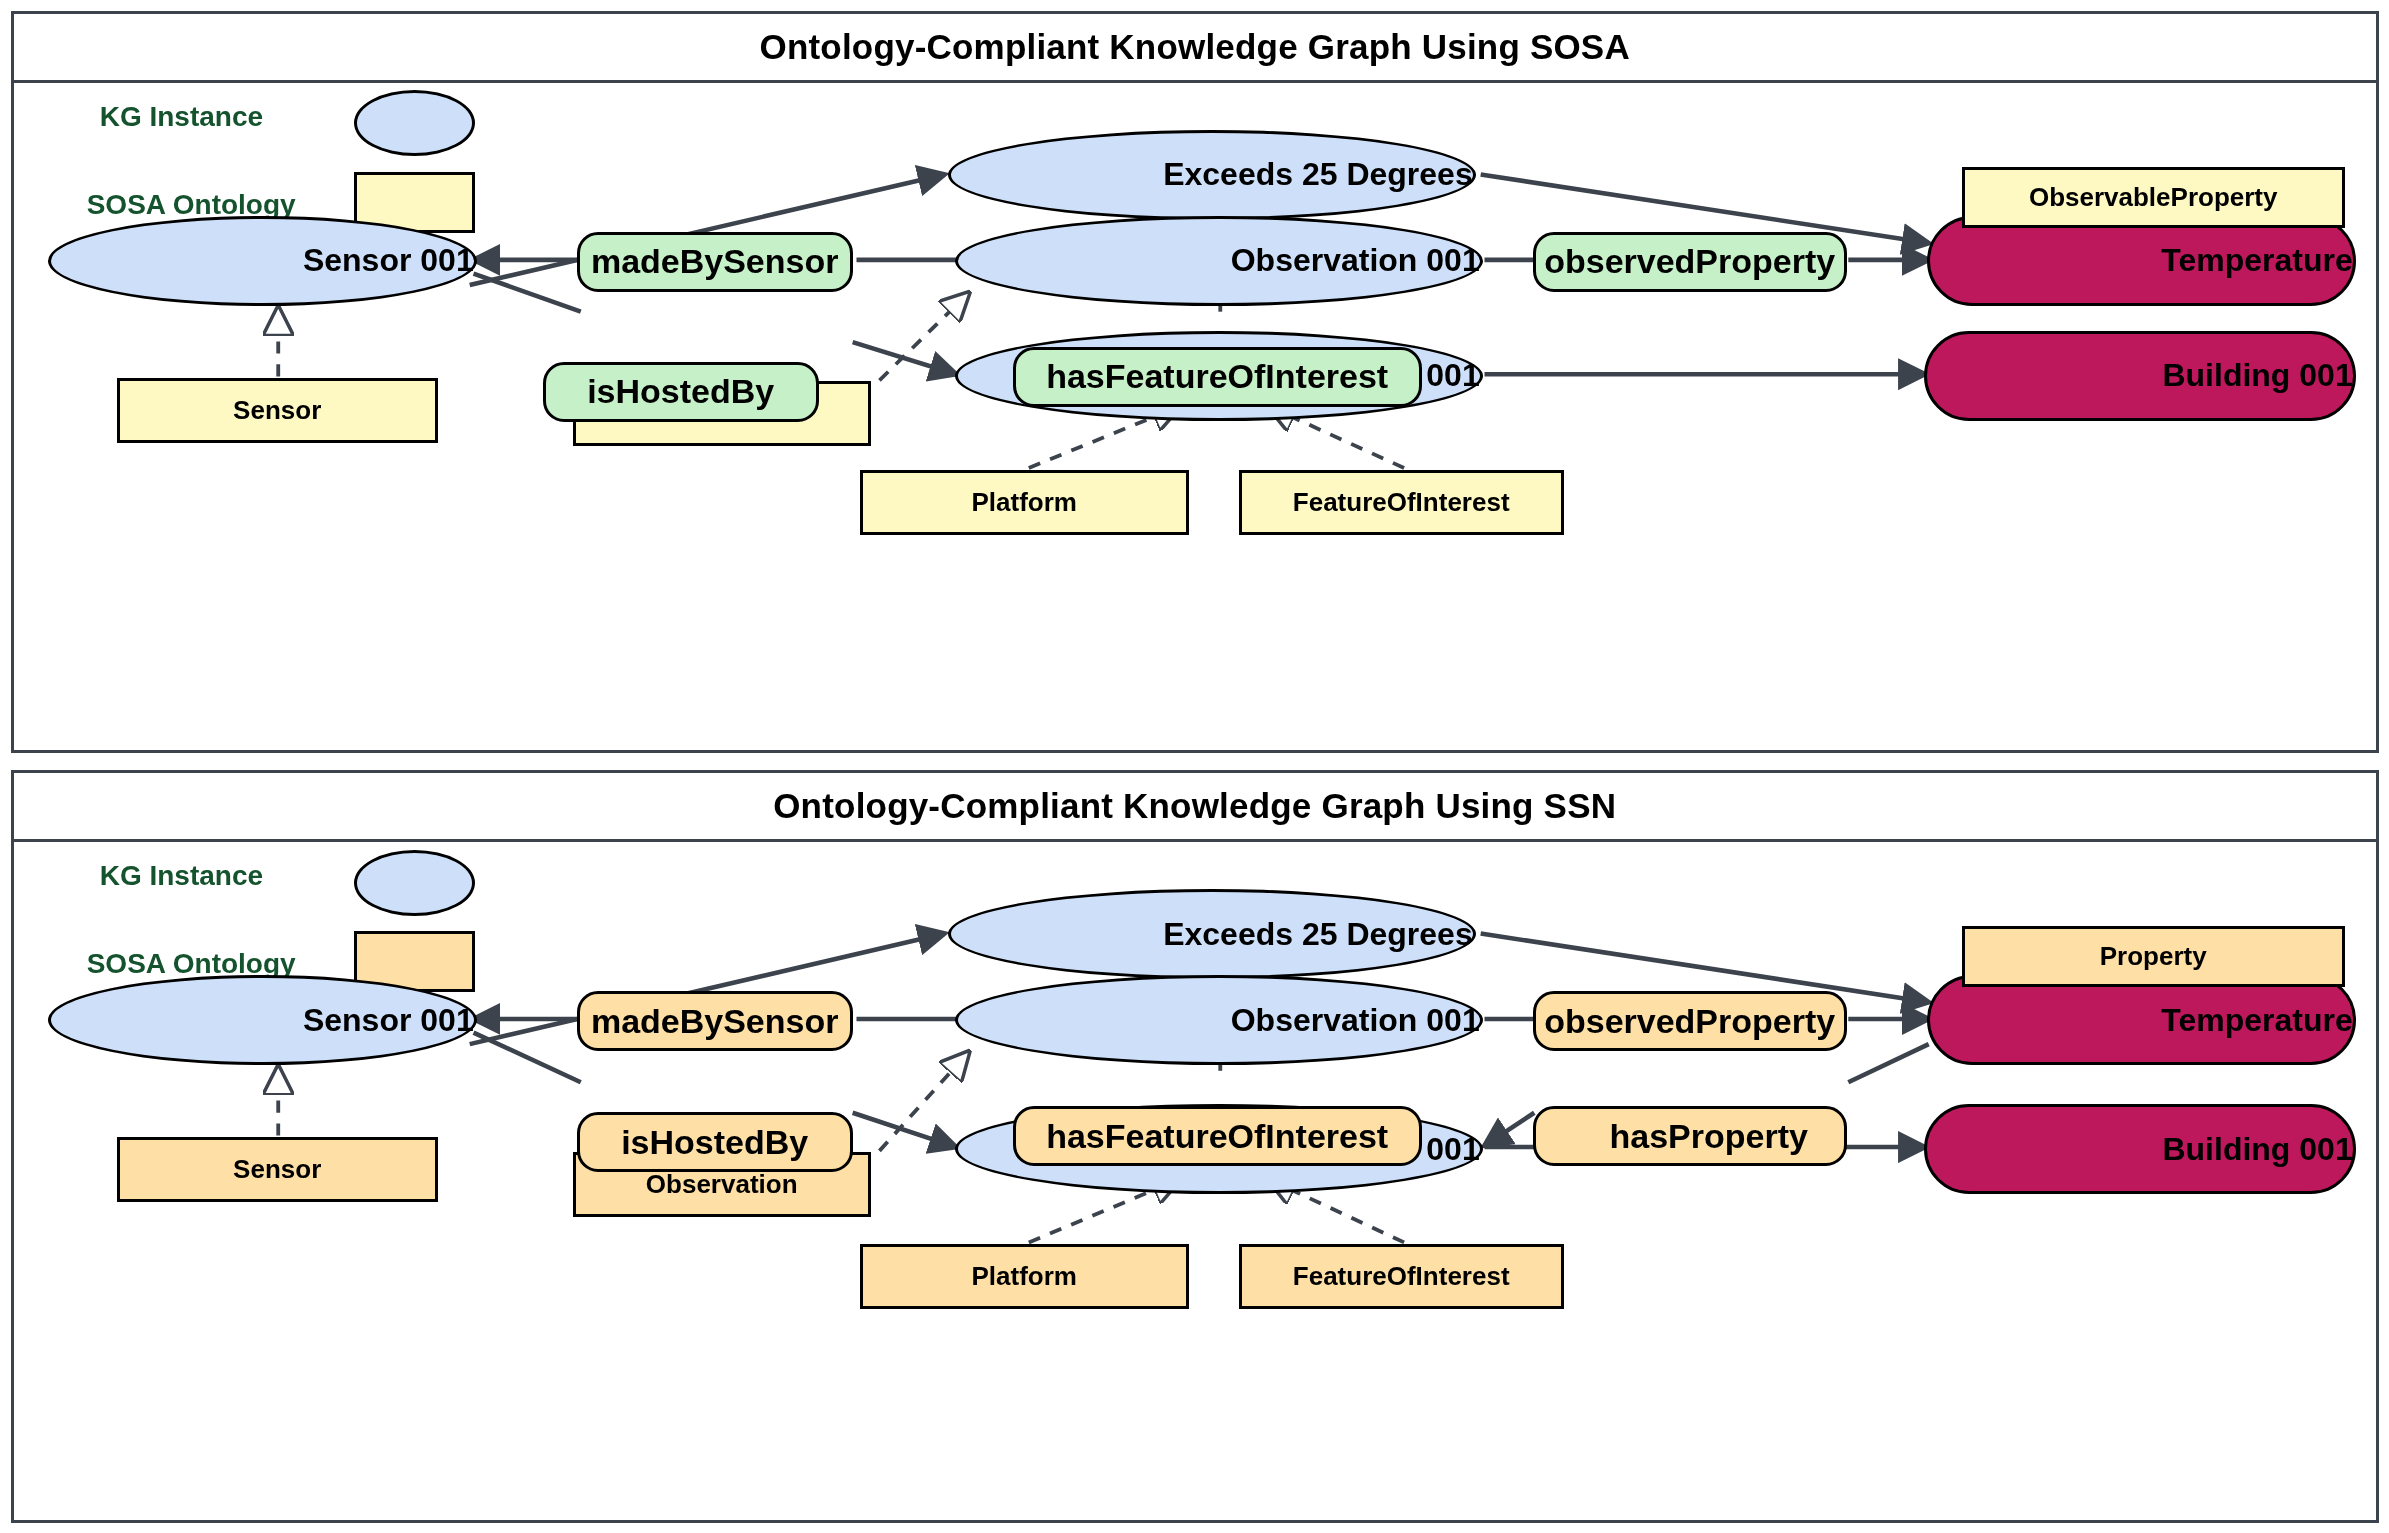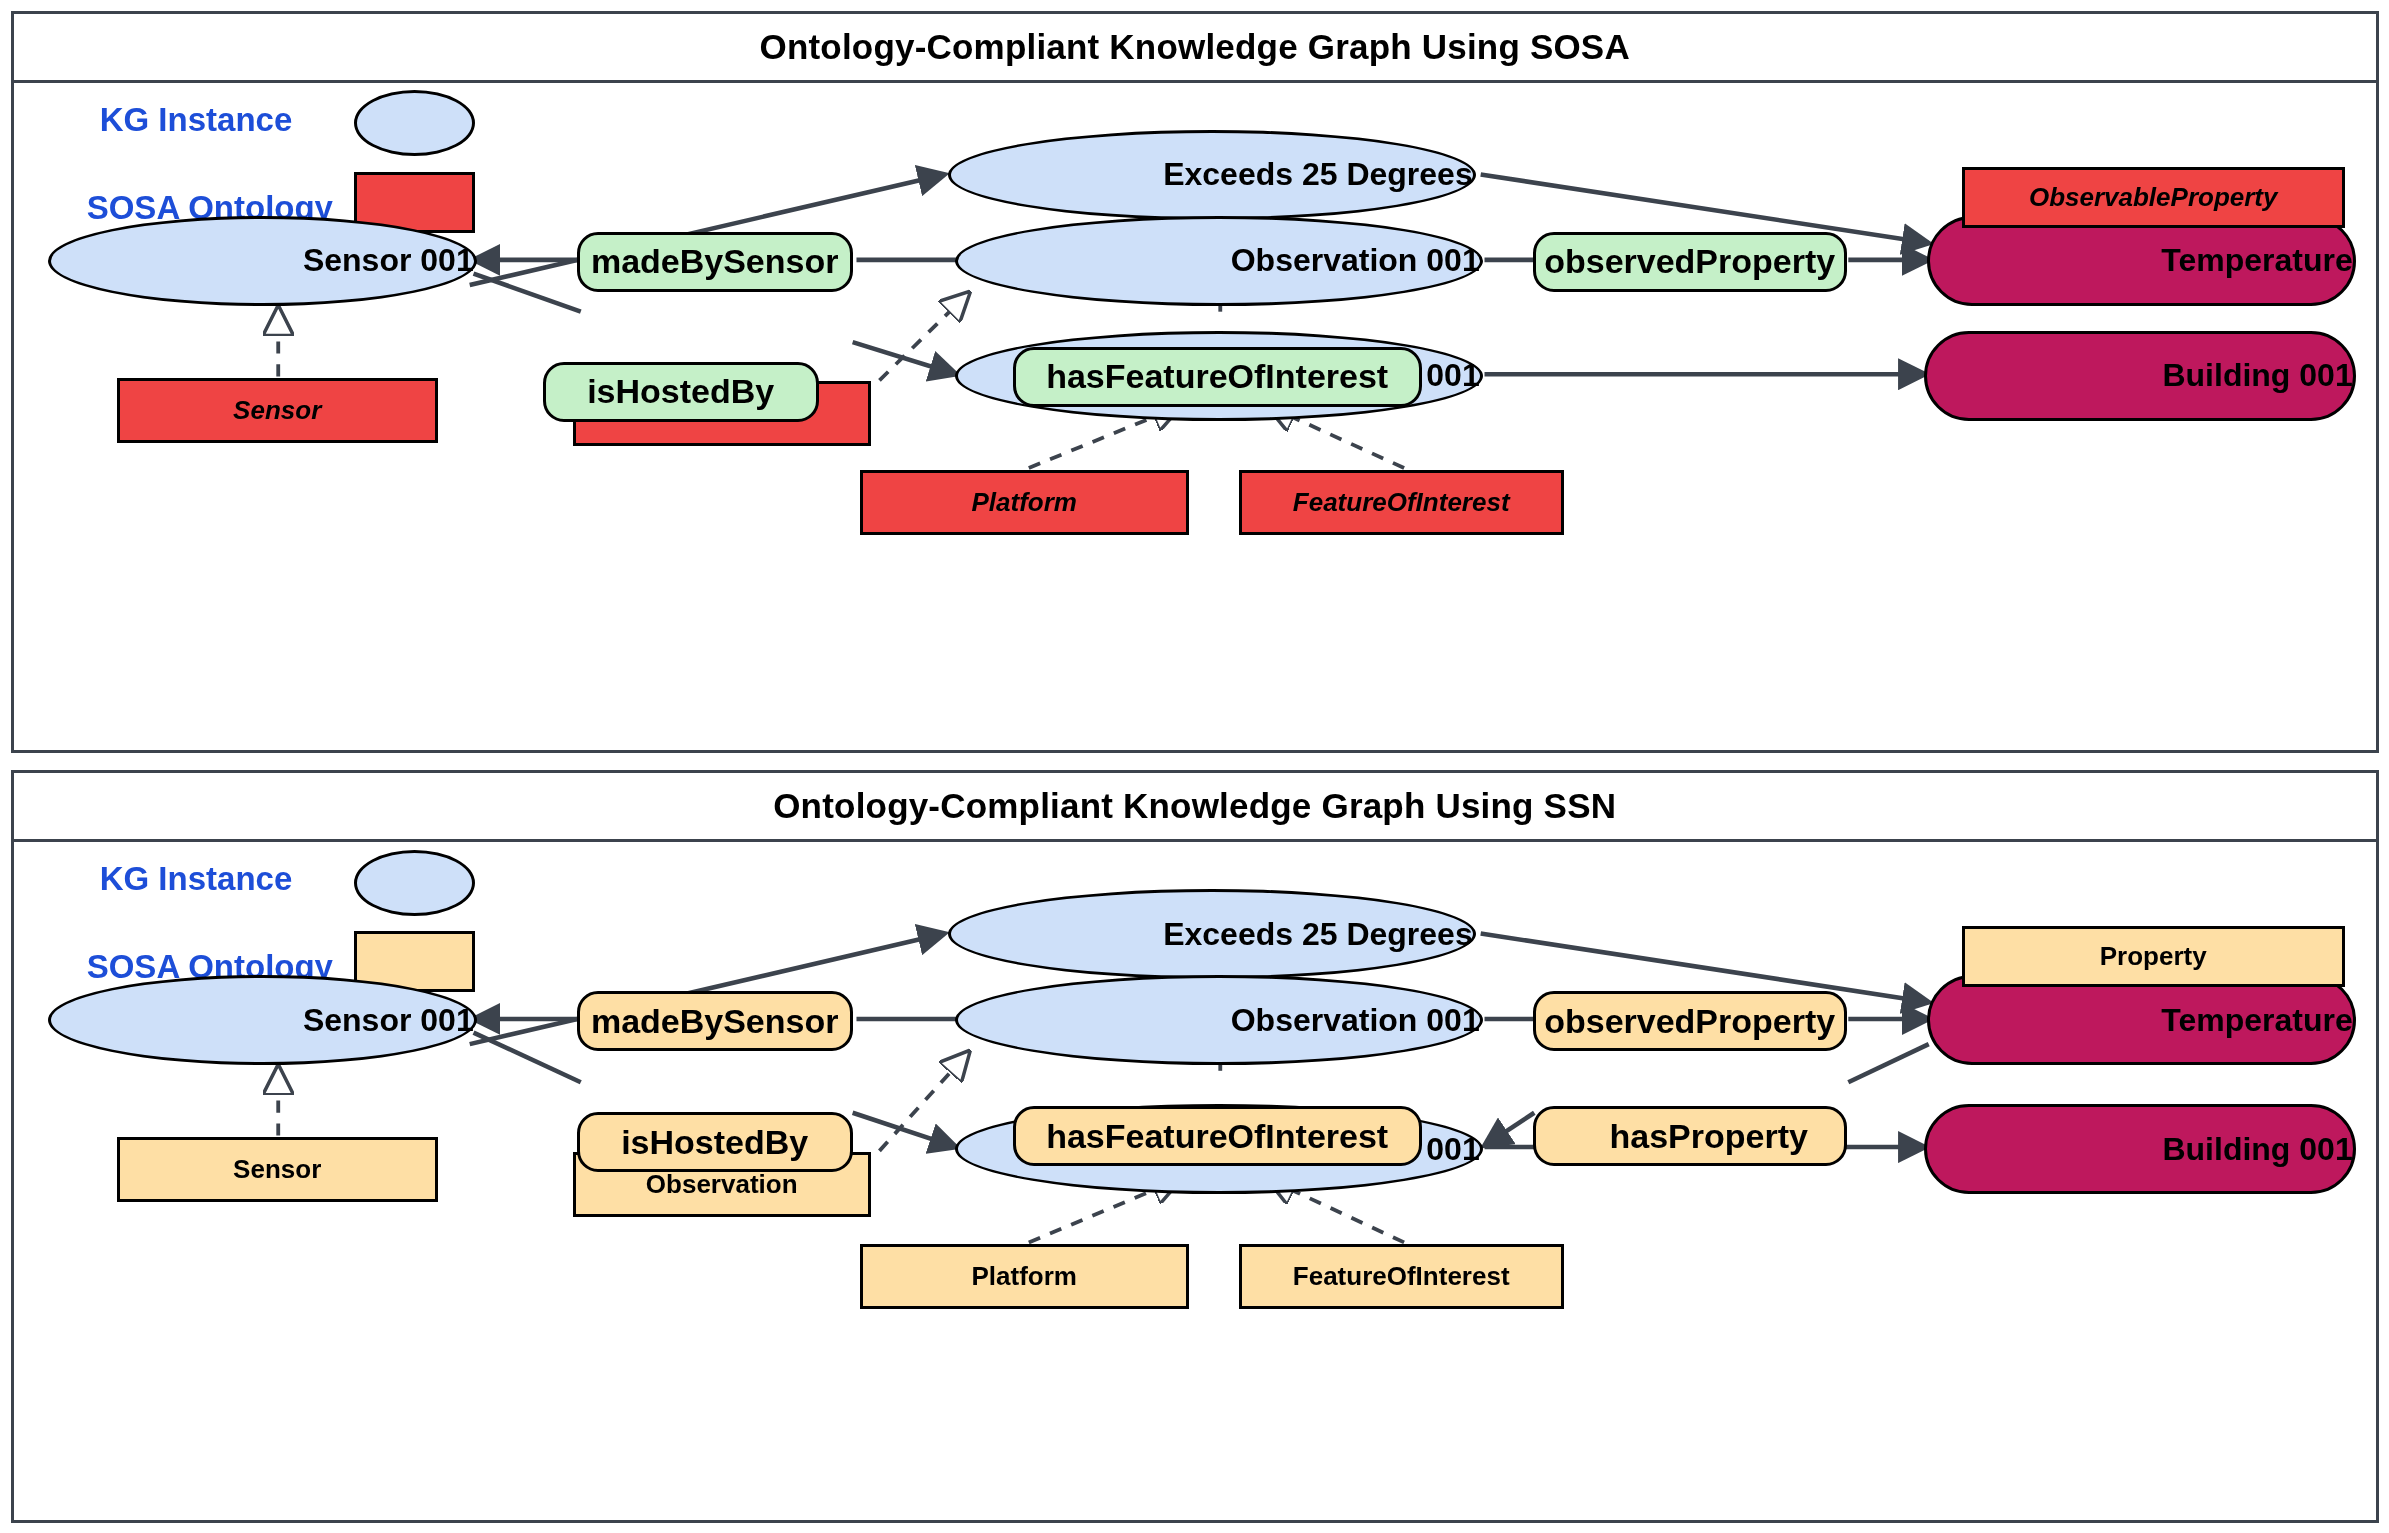--- a/index.html
+++ b/index.html
@@ -17,28 +17,28 @@
   .canvas{position:absolute;left:0;top:69px;width:100%;bottom:0;}
   svg.edges{position:absolute;left:0;top:0;width:100%;height:100%;overflow:visible;}
 
   .node{position:absolute;display:flex;align-items:center;justify-content:center;text-align:center;
         box-sizing:border-box;color:#000;font-weight:bold;}
 
   .ellipse{background:#cee0f9;border:3.8px solid #000;border-radius:50%;font-size:32px;justify-content:flex-end;}
   .stadium{background:#be185d;border:3.8px solid #000;border-radius:46px;font-size:32px;justify-content:flex-end;}
 
   .classbox{border:3.8px solid #000;font-size:26px;}
-  .cls-green{background:#ef4444;font-style:italic;}
+  .cls-green{background:#fef9c3;}
   .cls-orange{background:#fedfa5;}
 
   .edgelabel{border:3.1px solid #000;border-radius:21px;font-size:34px;box-sizing:border-box;}
   .lbl-green{background:#c5f0c8;}
   .lbl-orange{background:#fedfa5;}
 
-  .legend-text{position:absolute;font-size:33px;font-weight:bold;color:#1d4ed8;display:flex;align-items:center;}
+  .legend-text{position:absolute;font-size:28px;font-weight:bold;color:#14532d;display:flex;align-items:center;}
   .legend-ellipse{position:absolute;background:#cee0f9;border:3.8px solid #000;border-radius:50%;}
   .legend-rect{position:absolute;border:3.8px solid #000;}
 </style>
 </head>
 <body>
 
 <div id="page">
 
   <div class="panel" id="panel-sosa">
 

